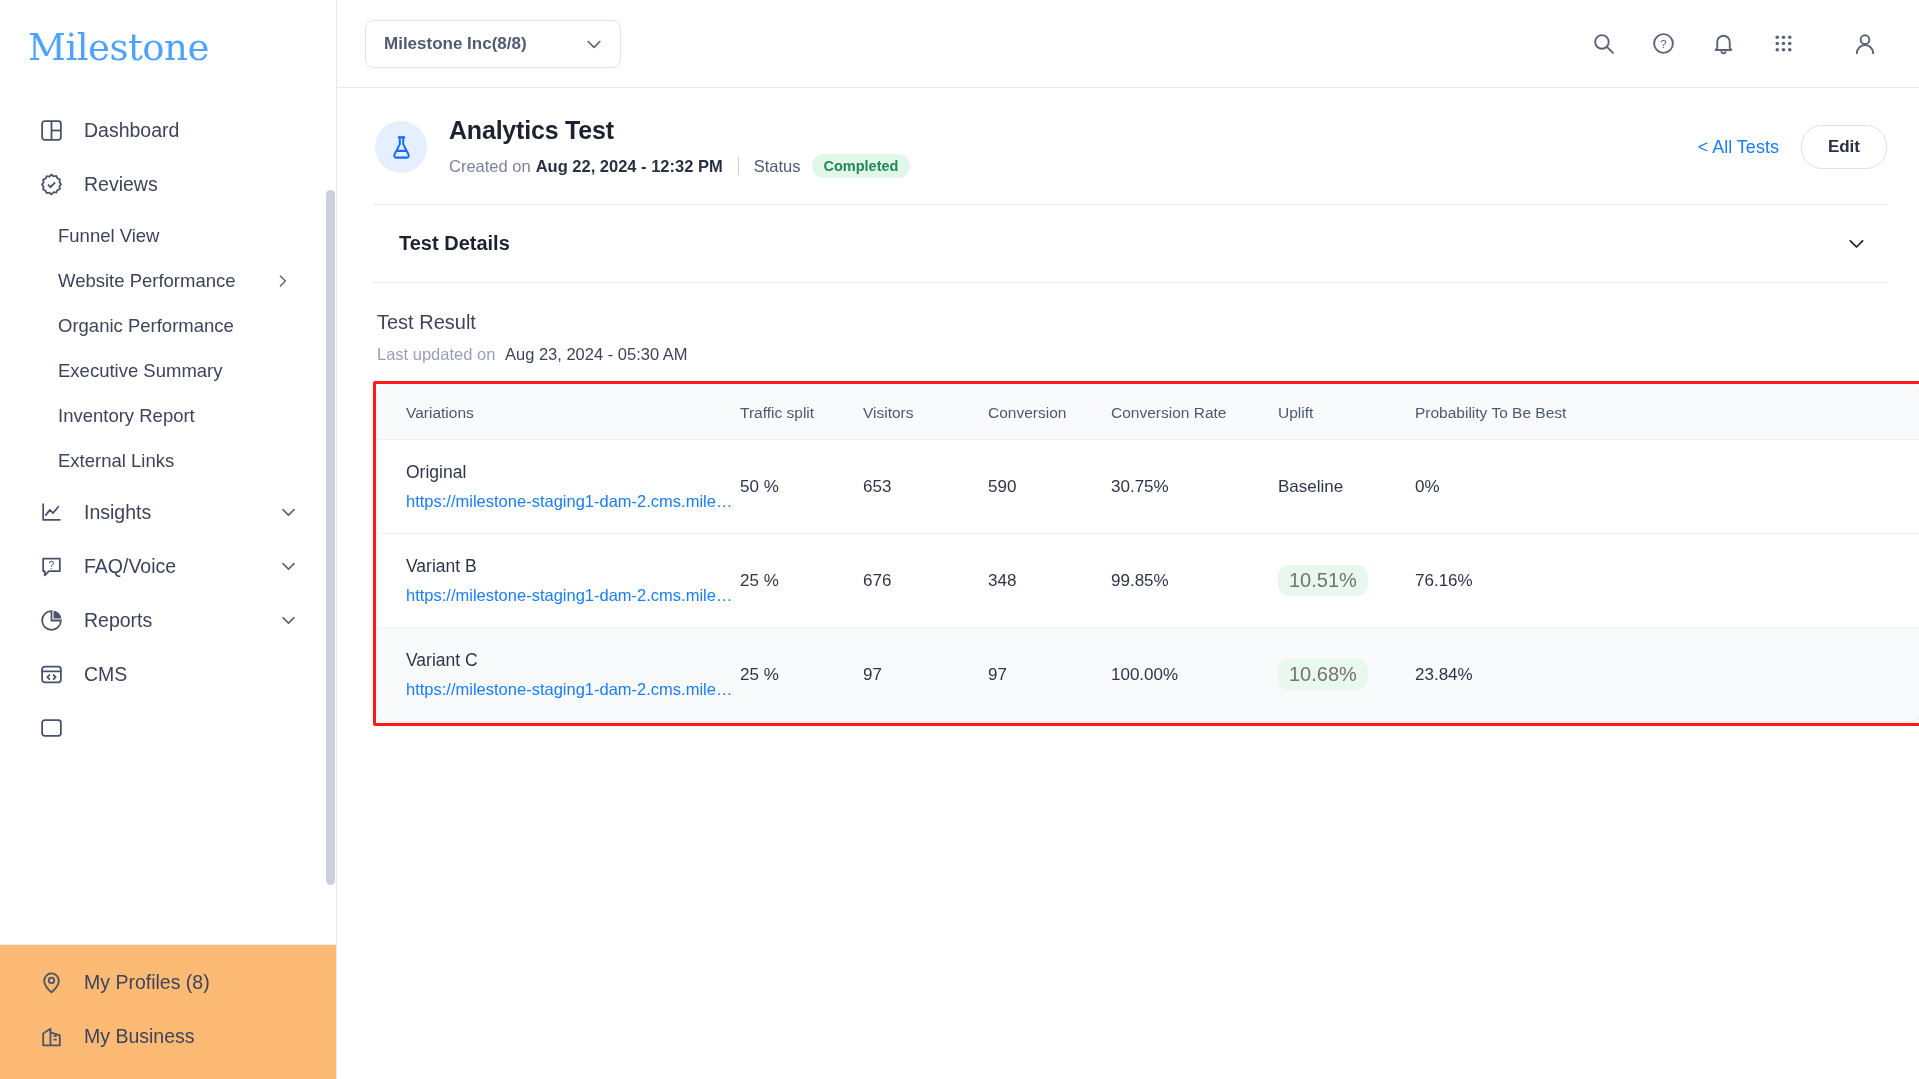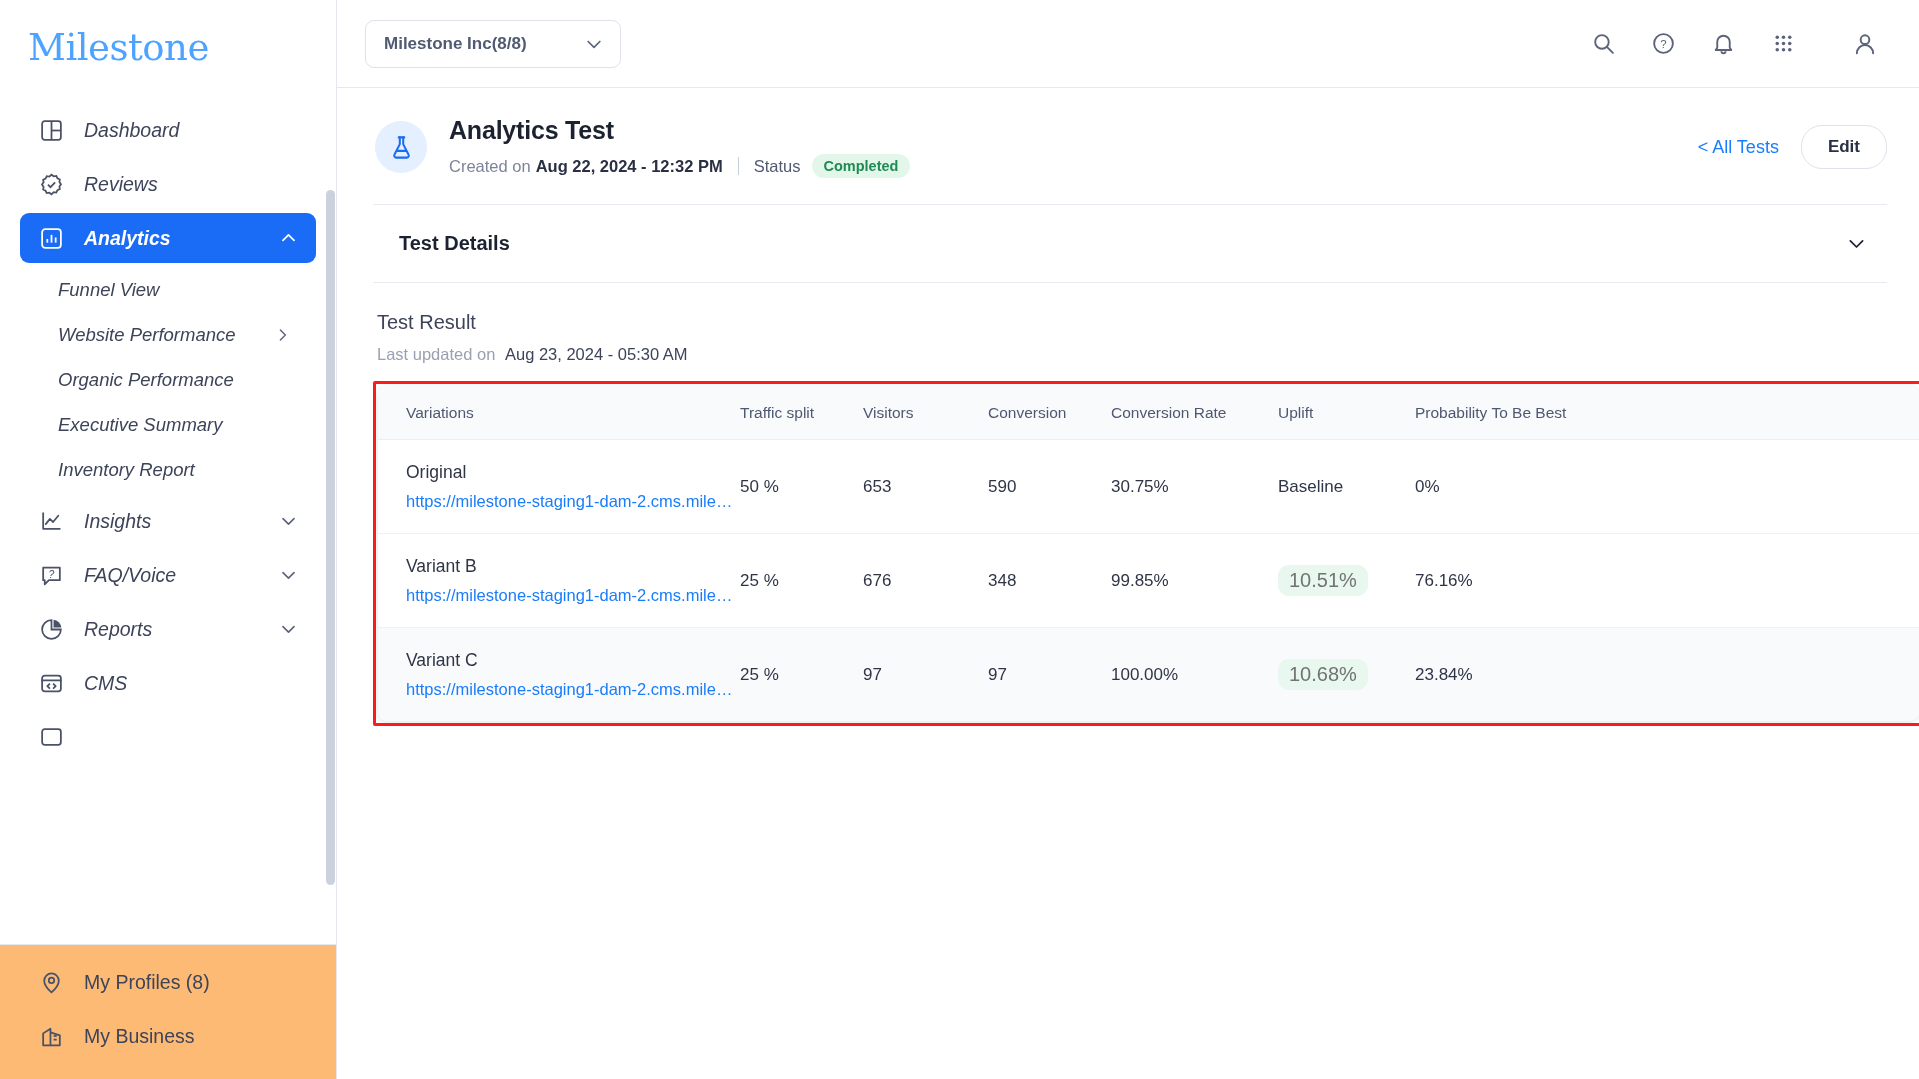--- a/index.html
+++ b/index.html
@@ -27,21 +27,20 @@
     font-size: 37px;
     color: #4da3ff;
     letter-spacing: -0.5px;
     font-weight: 400;
   }
   .nav-scroll {
     flex: 1 1 auto;
     overflow: hidden;
     position: relative;
     padding-top: 6px;
-    font-style: italic;
   }
   .nav-item {
     display: flex; align-items: center;
     height: 50px;
     margin: 4px 20px;
     padding-left: 18px;
     border-radius: 9px;
     color: #3d4459;
     font-size: 19.5px;
     cursor: pointer;
@@ -224,36 +223,20 @@
       <div class="nav-item">
         <span class="ic">
           <svg width="25" height="25" viewBox="0 0 24 24" fill="none" stroke="#4a5267" stroke-width="1.7">
             <path d="M12 2.6l2.1 1.5 2.5-.4 1.1 2.3 2.3 1.1-.4 2.5 1.5 2.1-1.5 2.1.4 2.5-2.3 1.1-1.1 2.3-2.5-.4L12 21.4l-2.1-1.5-2.5.4-1.1-2.3-2.3-1.1.4-2.5L2.9 12l1.5-2.1-.4-2.5 2.3-1.1L7.4 4l2.5.4z"></path>
             <polyline points="8.6,12.2 11,14.6 15.5,10"></polyline>
           </svg>
         </span>
         <span class="lbl">Reviews</span>
       </div>
 
-      <div class="nav-item active">
-        <span class="ic">
-          <svg width="25" height="25" viewBox="0 0 24 24" fill="none" stroke="#ffffff" stroke-width="1.7">
-            <rect x="3" y="3" width="18" height="18" rx="3"></rect>
-            <line x1="8" y1="16" x2="8" y2="12.5"></line>
-              <line x1="12" y1="16" x2="12" y2="8.5"></line>
-              <line x1="16" y1="16" x2="16" y2="11"></line>
-          </svg>
-        </span>
-        <span class="lbl">Analytics</span>
-        <span class="nav-chev">
-          <svg width="19" height="19" viewBox="0 0 24 24" fill="none" stroke="#ffffff" stroke-width="2.2" stroke-linecap="round" stroke-linejoin="round">
-            <polyline points="5,15 12,8 19,15"></polyline>
-          </svg>
-        </span>
-      </div>
 
       <div class="sub-item">
         <span>Funnel View</span>
       </div>
 
       <div class="sub-item">
         <span>Website Performance</span>
         <span class="sub-chev">
           <svg width="17" height="17" viewBox="0 0 24 24" fill="none" stroke="#5a6379" stroke-width="2" stroke-linecap="round" stroke-linejoin="round">
               <polyline points="9,5 16,12 9,19"></polyline>
@@ -263,20 +246,23 @@
 
 
       <div class="sub-item">
         <span>Organic Performance</span>
       </div>
       <div class="sub-item">
         <span>Executive Summary</span>
       </div>
       <div class="sub-item">
         <span>Inventory Report</span>
+      </div>
+      <div class="sub-item">
+        <span>External Links</span>
       </div>
 
       <div class="nav-item">
         <span class="ic">
           <svg width="25" height="25" viewBox="0 0 24 24" fill="none" stroke="#4a5267" stroke-width="1.7" stroke-linecap="round" stroke-linejoin="round">
             <polyline points="4,4 4,19 20,19"></polyline>
               <polyline points="6.5,14.5 10.5,9.5 13.5,12.5 18.5,6.5"></polyline>
           </svg>
         </span>
         <span class="lbl">Insights</span>

